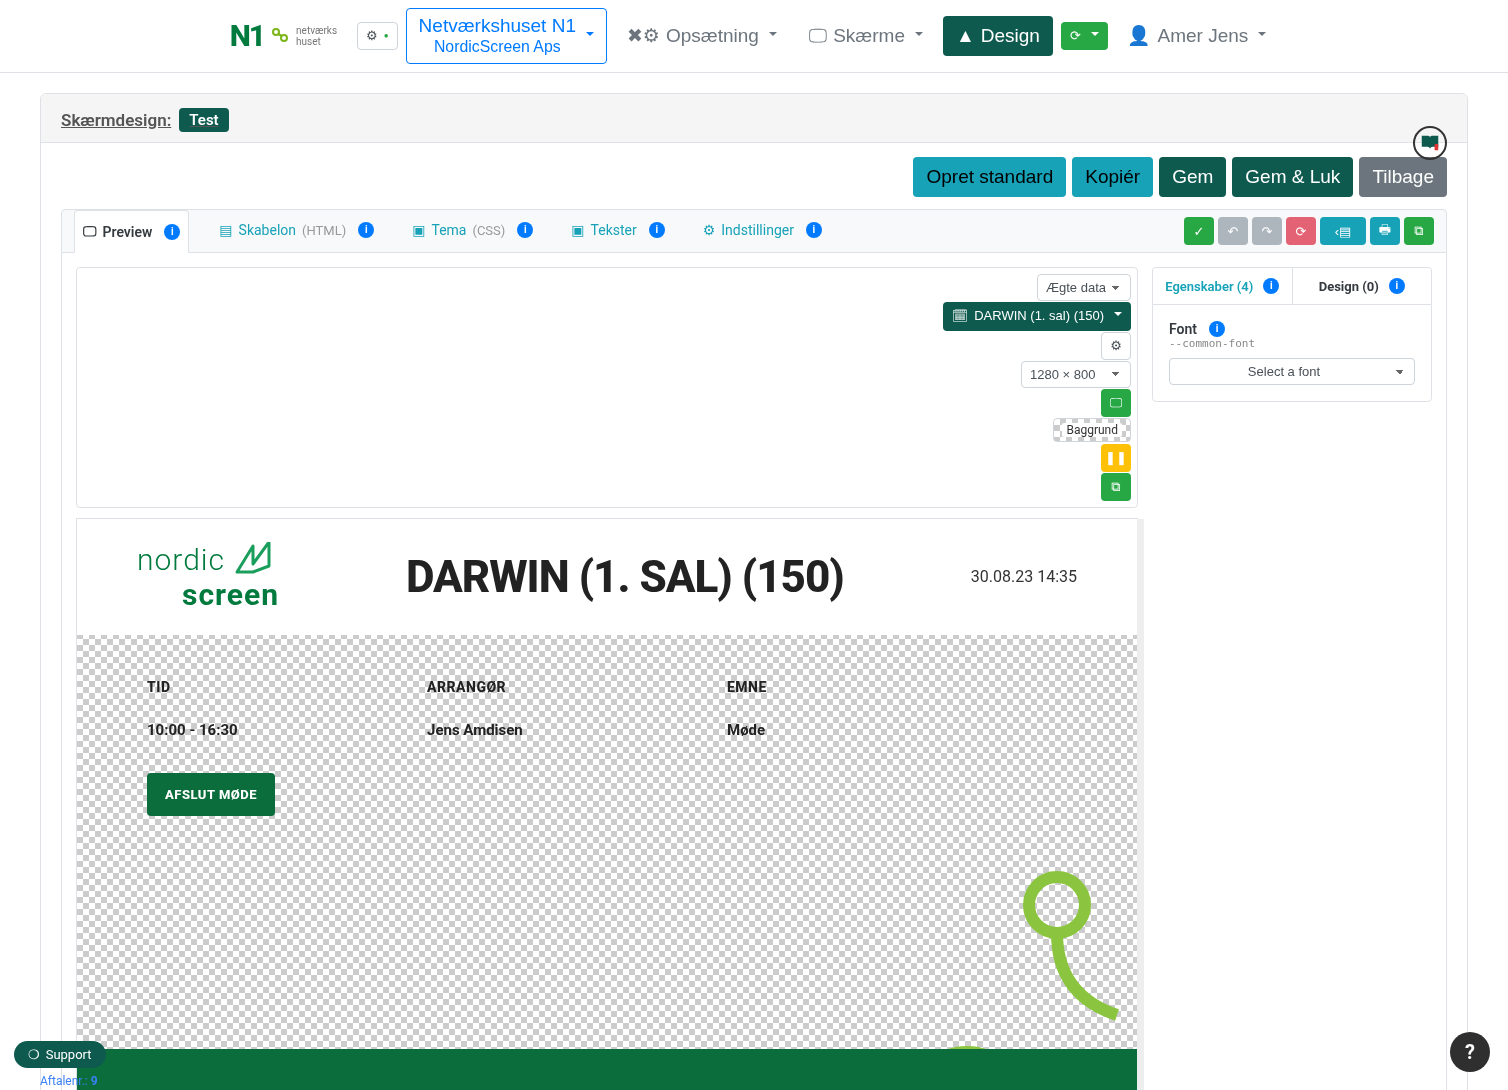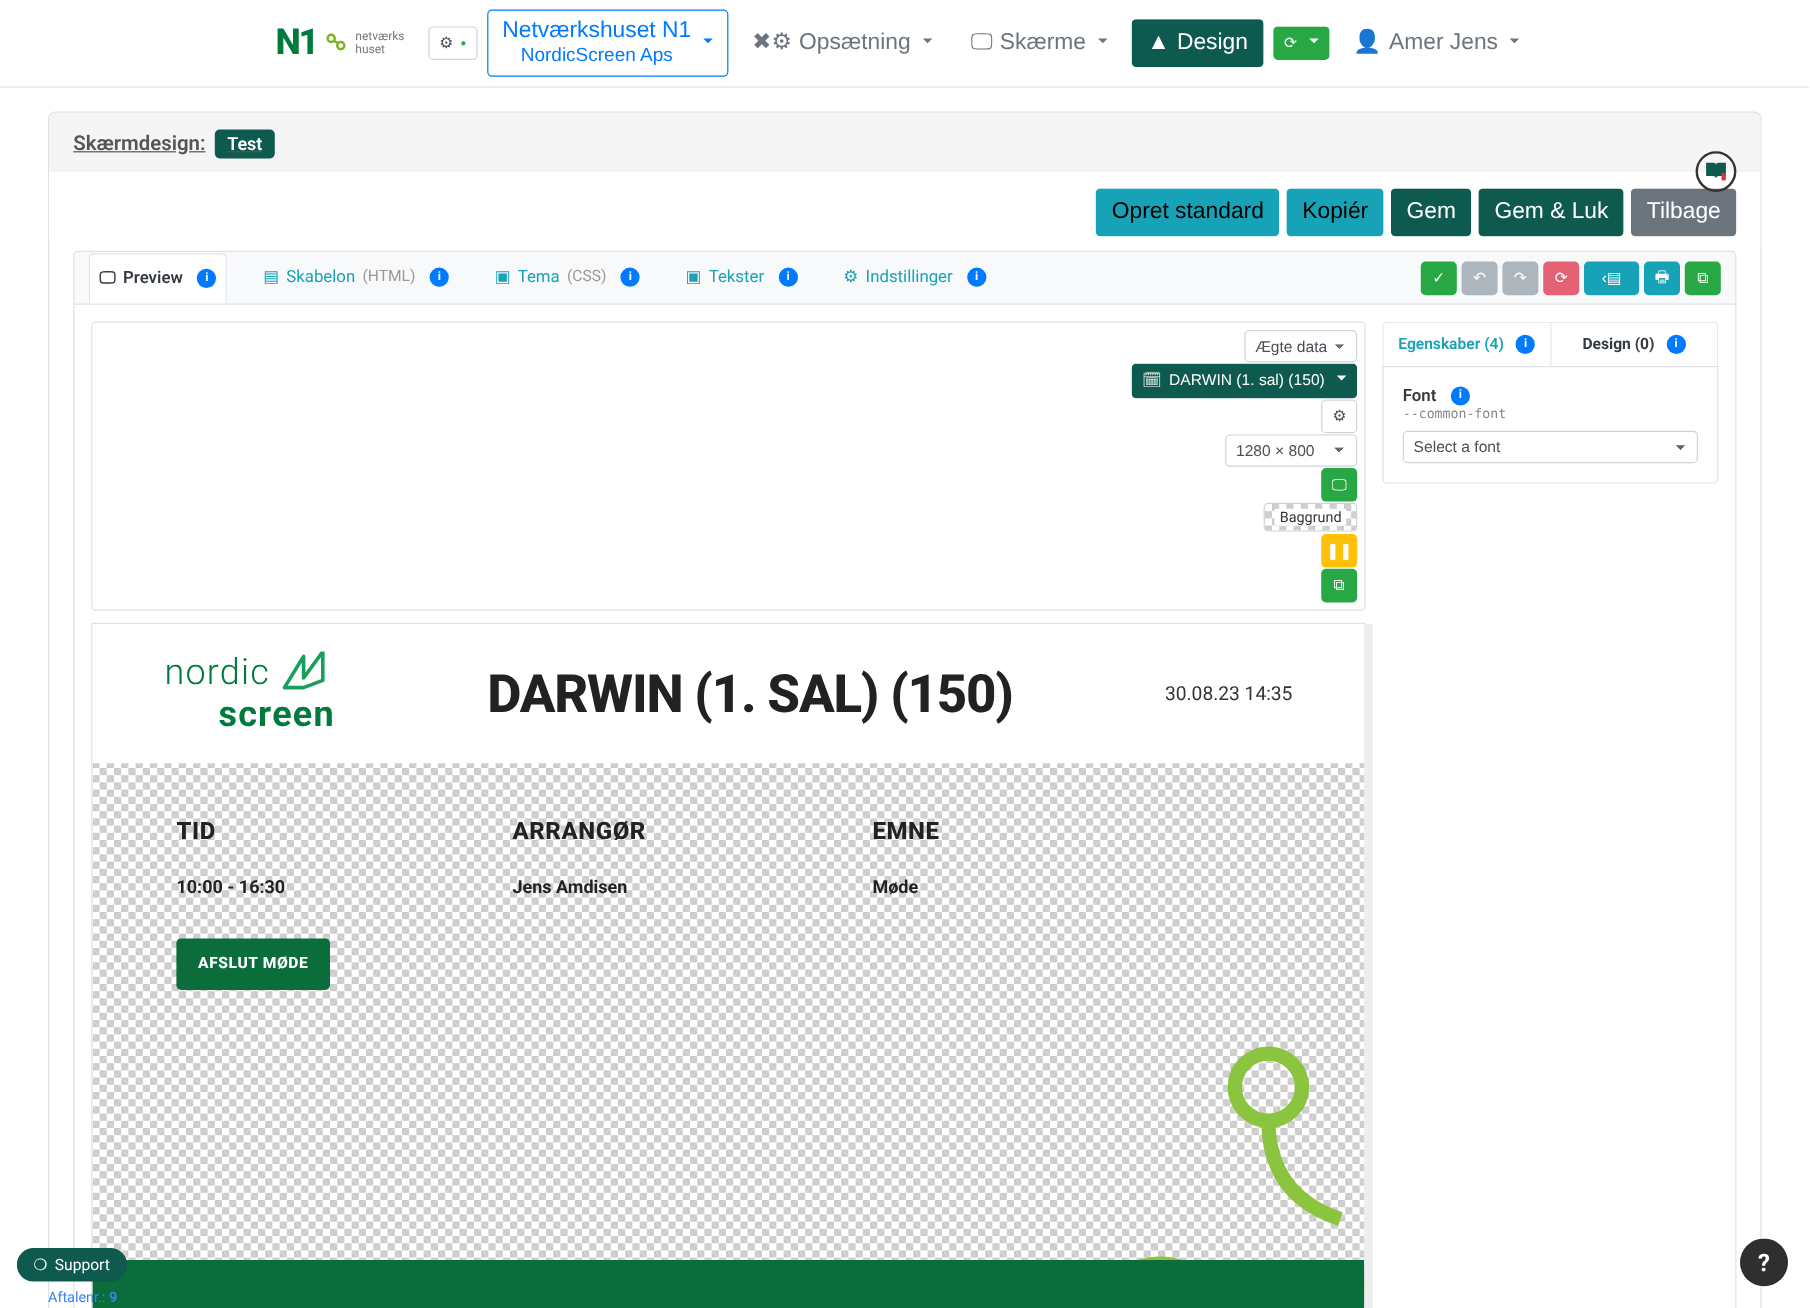--- a/index.html
+++ b/index.html
@@ -137,21 +137,21 @@
   .prev-header{
     position:relative;background:#fff;height:116px;display:flex;align-items:center;padding:0 60px;gap:40px;
   }
   .ns-logo{color:var(--brand-green);}
   .ns-logo .brand{font-size:30px;font-weight:300;letter-spacing:1px;}
   .ns-logo .brand b{font-weight:700;}
   .prev-title{flex:1;text-align:center;font-size:44px;font-weight:800;letter-spacing:-1px;color:#222;}
   .prev-date{font-size:16px;color:#333;}
   .prev-body{position:relative;padding:44px 70px;color:#222;}
   .cols{display:flex;gap:60px;}
-  .col h4{margin:0 0 26px;font-size:20px;font-weight:800;letter-spacing:0.5px;}
+  .col h4{margin:0 0 26px;font-size:14px;font-weight:800;letter-spacing:0.5px;}
   .col .val{font-size:15px;font-weight:700;}
   .col:nth-child(1){width:220px;}
   .col:nth-child(2){width:240px;}
   .end-btn{
     margin-top:34px;display:inline-block;background:var(--preview-green);color:#fff;
     padding:14px 18px;font-size:13px;font-weight:800;letter-spacing:0.5px;border-radius:4px;
   }
   .prev-footer{
     position:absolute;left:0;right:0;bottom:0;height:136px;background:var(--preview-green);color:#fff;
     padding:0 70px;display:flex;align-items:flex-end;overflow:hidden;
@@ -160,21 +160,21 @@
   .scrollbar-stub{position:absolute;right:-7px;top:0;width:7px;height:100%;background:#eee;}
   .deco{position:absolute;right:-20px;bottom:-40px;width:350px;height:380px;pointer-events:none;}
   
   .side-tabs{display:flex;border:1px solid var(--border);border-bottom:none;border-radius:4px 4px 0 0;overflow:hidden;}
   .side-tab{flex:1;padding:10px 8px;font-size:13px;text-align:center;display:flex;align-items:center;justify-content:center;gap:4px;cursor:pointer;}
   .side-tab.teal{color:var(--teal);font-weight:600;background:#fff;border-right:1px solid var(--border);}
   .side-tab.active{background:#fff;font-weight:700;color:var(--text);}
   .side-body{border:1px solid var(--border);border-radius:0 0 4px 4px;padding:16px;}
   .form-label{font-size:14px;font-weight:600;display:flex;align-items:center;gap:6px;}
   .form-hint{font-size:11px;color:#888;font-family:monospace;}
-  .form-select{width:100%;margin-top:8px;}
+  .form-select{width:100%;margin-top:8px;text-align:center;}
   
   .support-pill{
     position:fixed;left:14px;bottom:22px;background:var(--dark-teal);color:#fff;
     padding:6px 14px;border-radius:16px;font-size:13px;display:flex;align-items:center;gap:6px;
   }
   .footer-meta{position:fixed;left:40px;bottom:2px;font-size:12px;color:#3b82f6;}
   .help-fab{
     position:fixed;right:18px;bottom:18px;width:40px;height:40px;border-radius:50%;
     background:#2f2f2f;color:#fff;display:flex;align-items:center;justify-content:center;font-size:20px;font-weight:700;
   }

